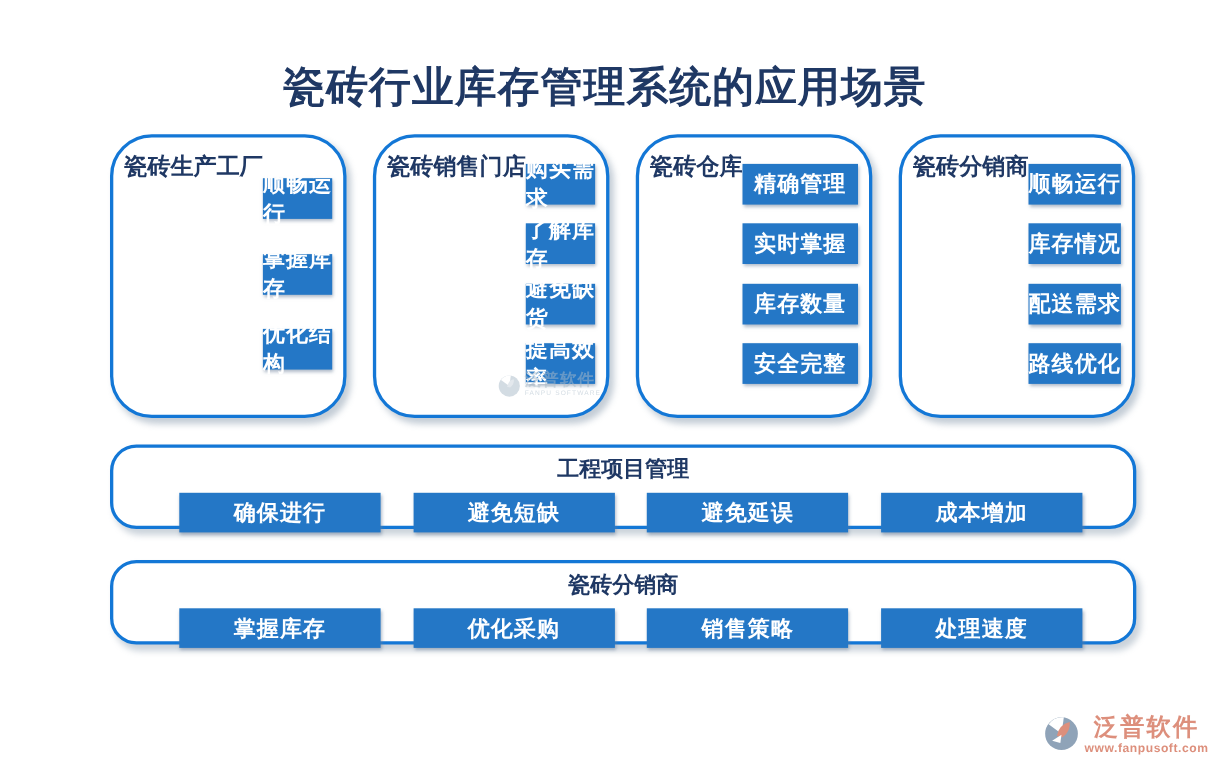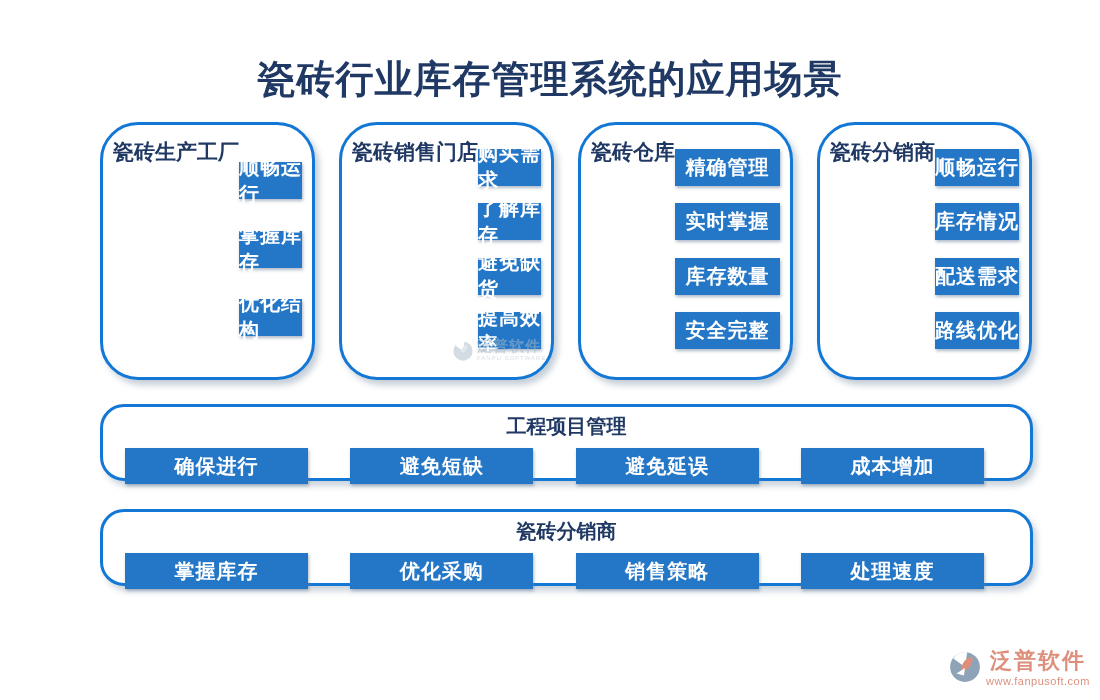--- a/index.html
+++ b/index.html
@@ -42,40 +42,40 @@
     box-shadow:4px 5px 6px rgba(125,145,165,.40);
   }
   .band-1{top:404px;}
   .band-2{top:509px;}
   .band-header{
     margin-top:6px;text-align:center;
     font-size:20px;font-weight:bold;color:var(--navy,#1f3864);
   }
   .band-pills{
     display:flex;justify-content:space-between;
-    padding:8px 46px 0 22px;
+    padding:8px 46px 0 60px;
   }
   .band-pills .pill{width:183px;height:36px;flex:none;}
   
   .watermark{
     position:absolute;left:452px;top:338px;display:flex;align-items:flex-start;gap:3px;
     opacity:.5;pointer-events:none;
   }
   .watermark .wm-circle{width:22px;height:22px;margin-top:2px;}
   .wm-texts{display:flex;flex-direction:column;line-height:1;}
   .wm-name{font-size:15px;font-weight:bold;color:var(--watermark,#a9bac8);letter-spacing:1px;}
   .wm-sub{font-size:6px;color:var(--watermark,#a9bac8);letter-spacing:1px;margin-top:2px;}
   
   .logo{
     position:absolute;left:948px;top:650px;display:flex;align-items:flex-start;gap:4px;
   }
   .logo-icon{width:34px;height:34px;flex:none;}
   .logo-texts{display:flex;flex-direction:column;align-items:center;line-height:1;}
   .logo-name{font-size:22px;font-weight:bold;color:var(--coral,#dd8f7c);letter-spacing:2px;}
-  .logo-url{font-size:11px;font-weight:normal;color:var(--coral,#dd8f7c);margin-top:4px;letter-spacing:.5px;}
+  .logo-url{font-size:11px;font-weight:bold;color:var(--coral,#dd8f7c);margin-top:4px;letter-spacing:.5px;}
 </style>
 </head>
 <body>
 
 <div class="stage">
 
   <h1 class="title">瓷砖行业库存管理系统的应用场景</h1>
 
   <div class="cards-row">
 

